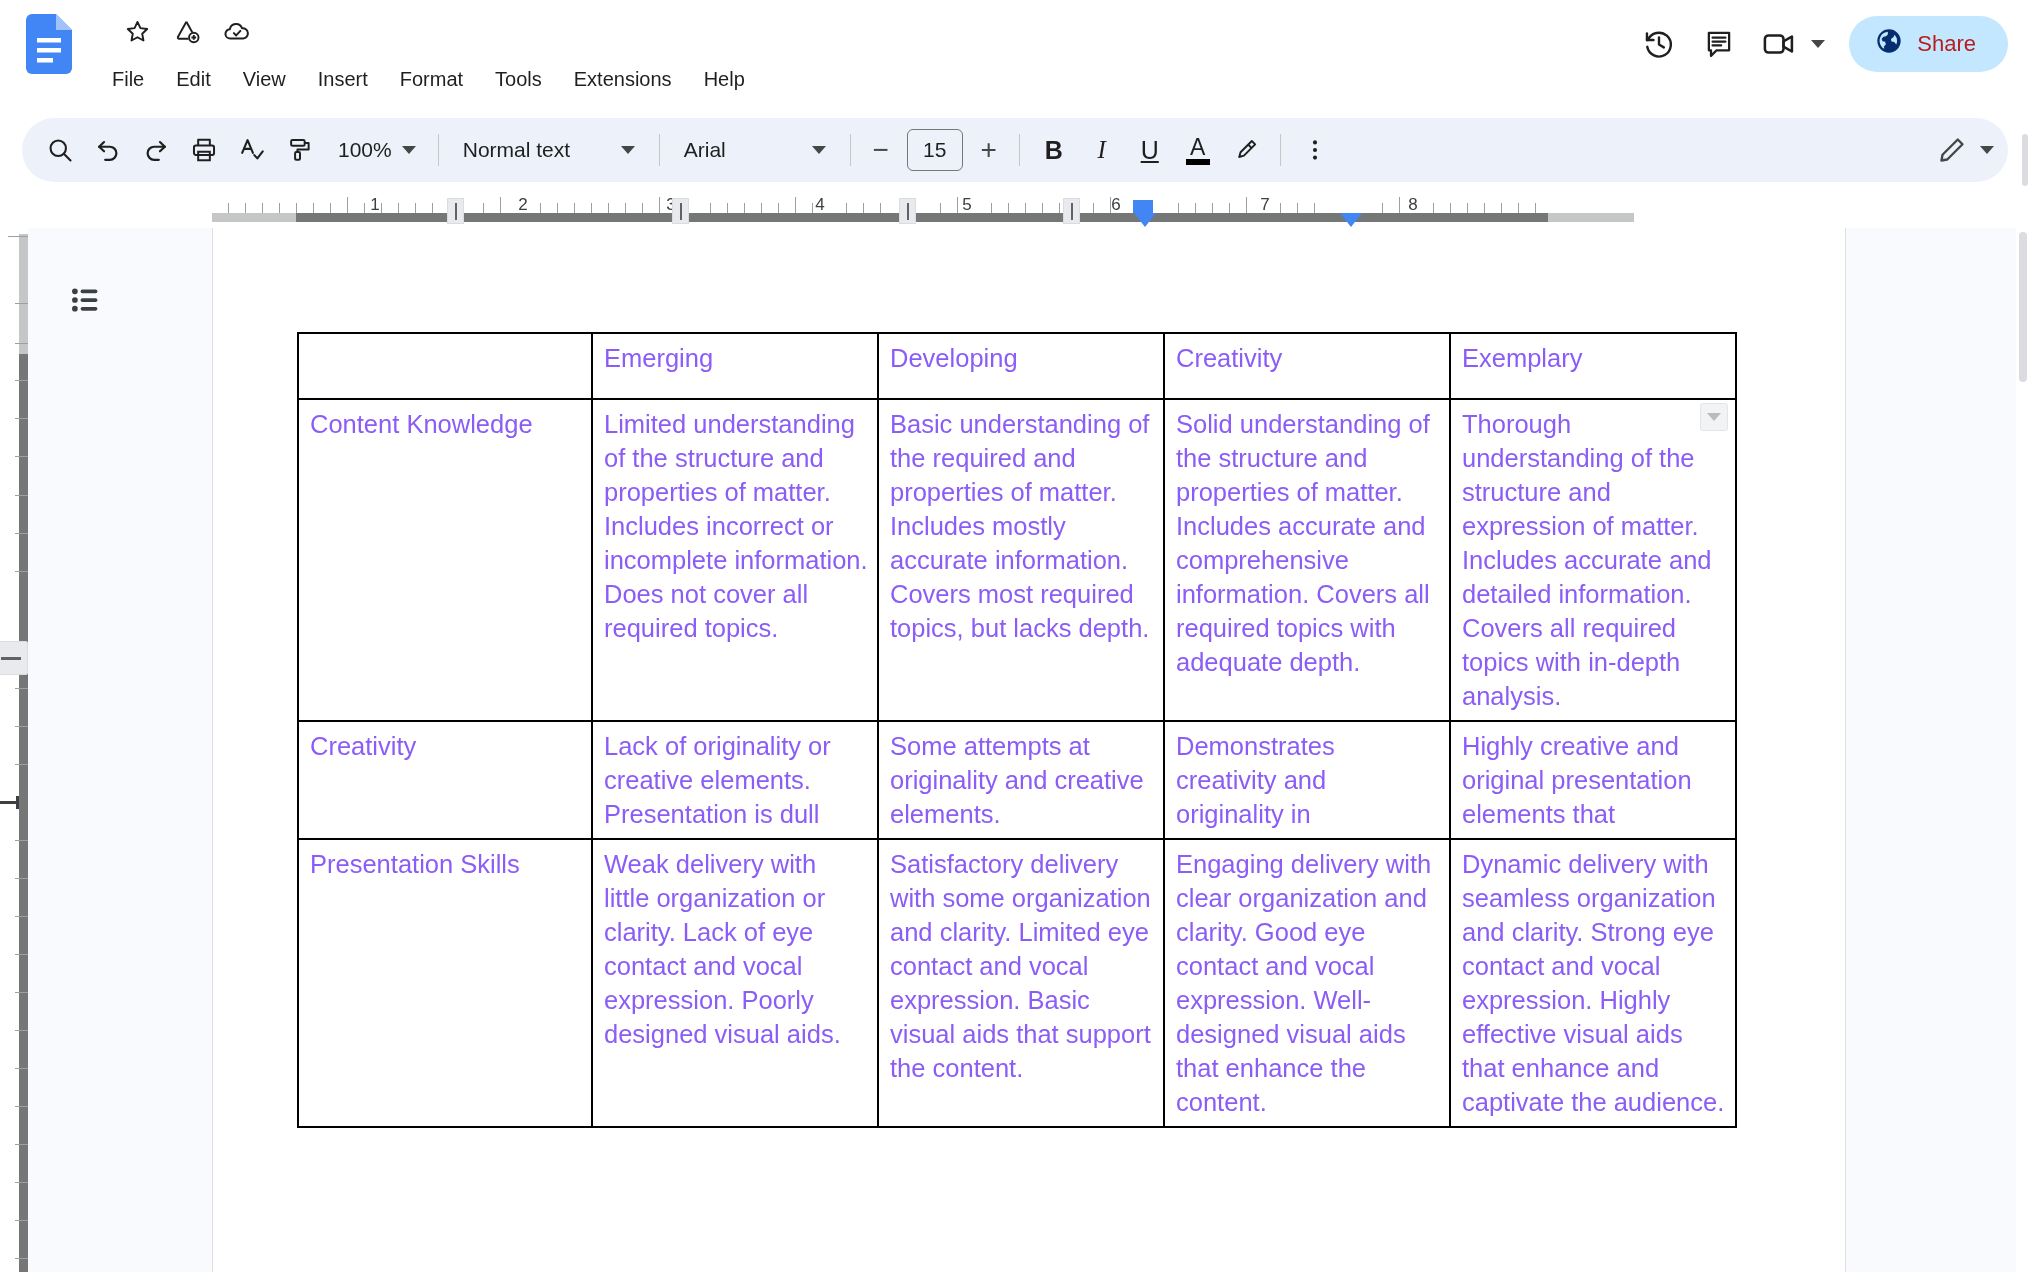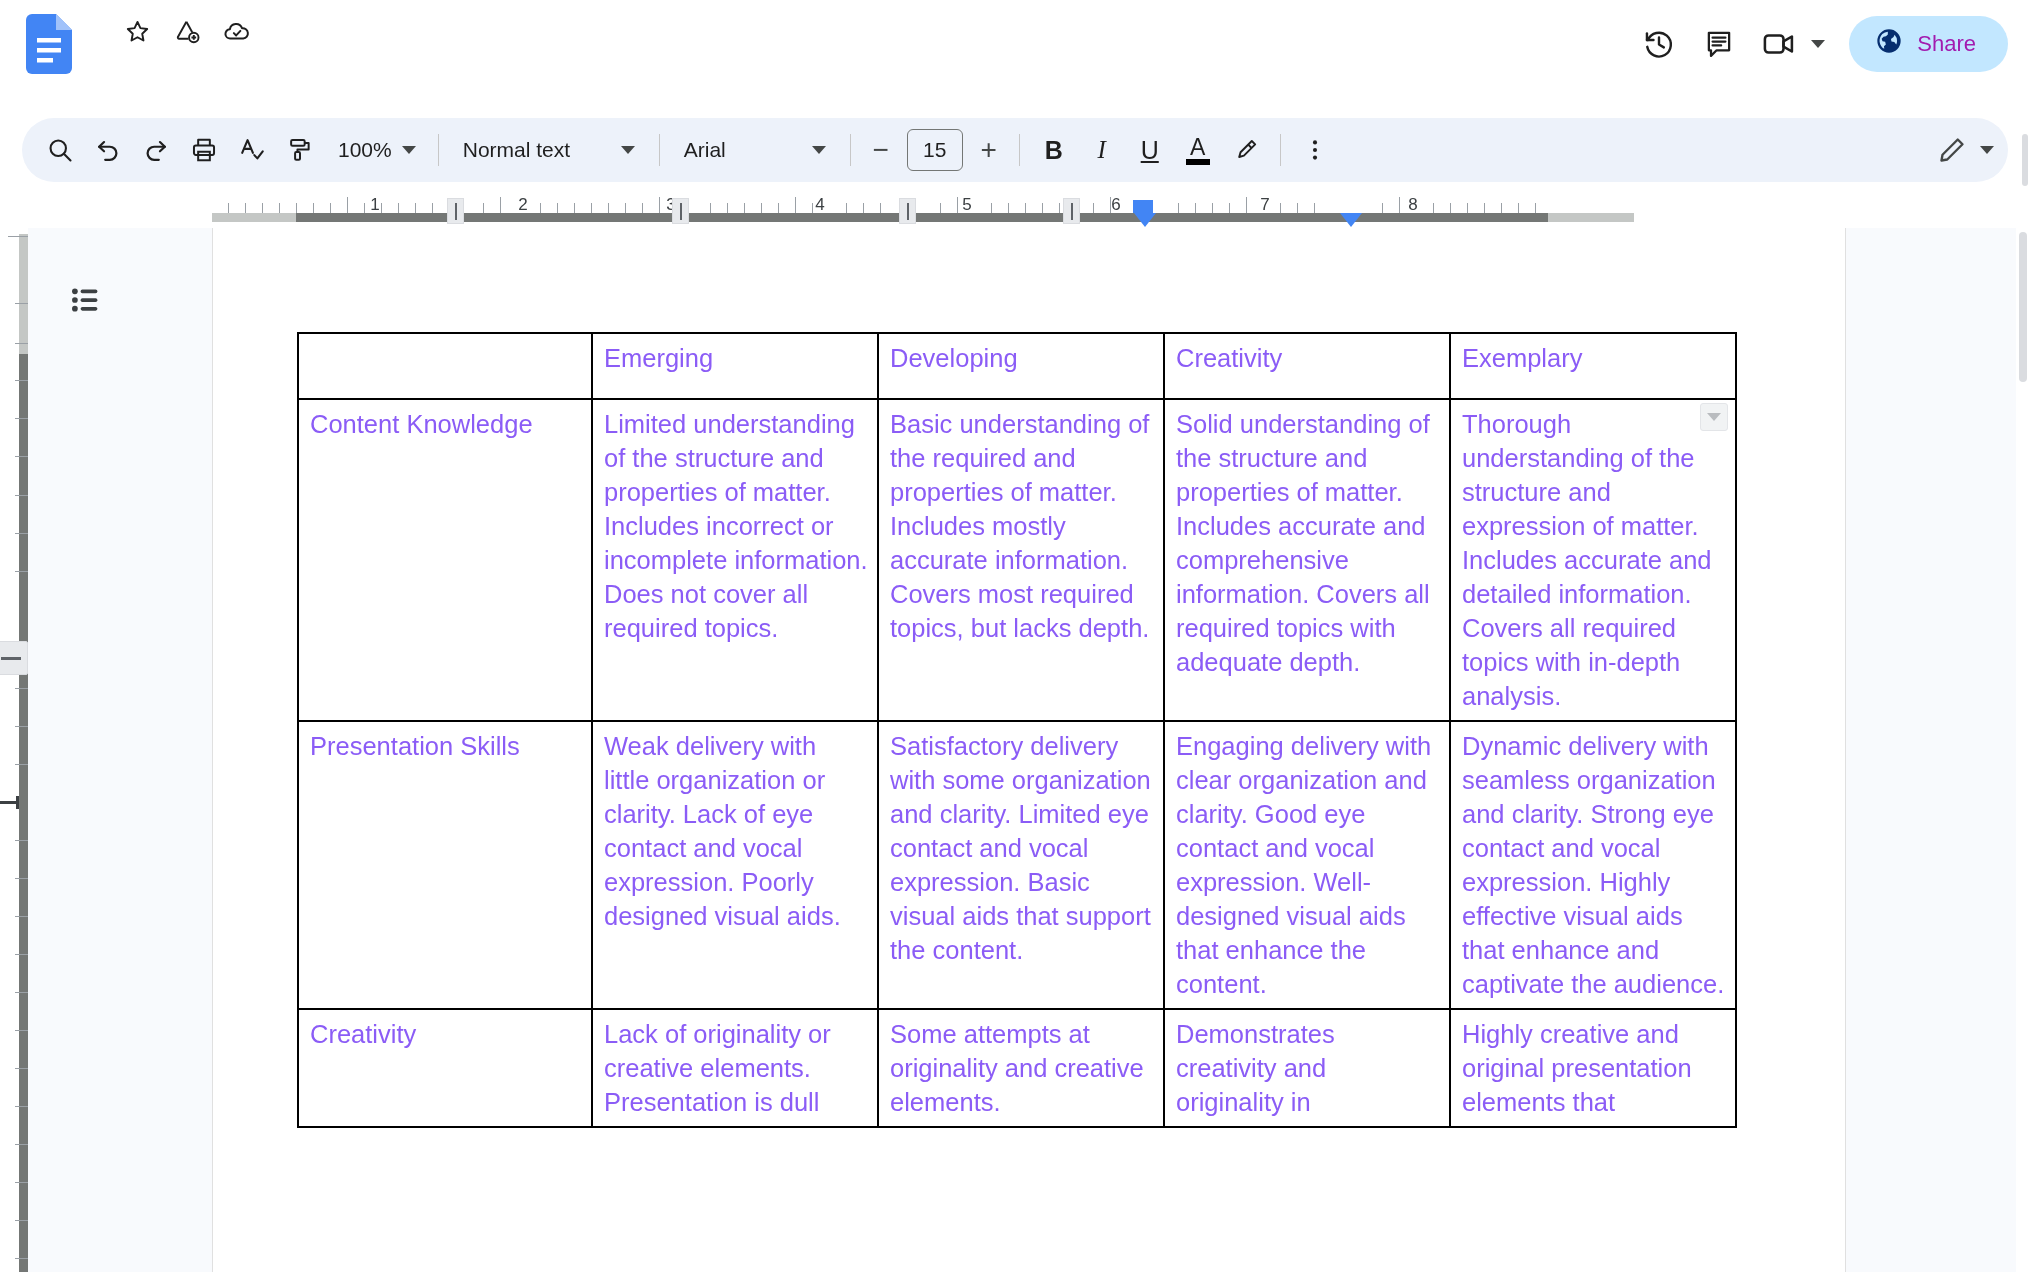--- a/index.html
+++ b/index.html
@@ -90,21 +90,21 @@
   .meet-group {
     display: flex; align-items: center;
     gap: 2px;
     padding-right: 8px;
   }
   .share-btn {
     display: flex;
     align-items: center;
     gap: 14px;
     background: #c2e7ff;
-    color: #a21caf;
+    color: #b91c1c;
     border: none;
     border-radius: 30px;
     height: 56px;
     padding: 0 32px 0 26px;
     font-size: 22px;
     font-family: "Liberation Sans", sans-serif;
     cursor: pointer;
     margin-left: 16px;
   }
 
@@ -457,20 +457,30 @@
         </span>
         <span class="ticon">
           <svg width="28" height="28" viewBox="0 0 24 24" fill="none" stroke="#1f1f1f" stroke-width="1.7">
             <path d="M6.3 18.5a4 4 0 0 1-.4-8 5.4 5.4 0 0 1 10.4-.9 3.9 3.9 0 0 1 1.1 8.9z" stroke-linejoin="round"></path>
             <path d="M9.3 13.8l2 2 3.6-3.9" stroke-linecap="round" stroke-linejoin="round"></path>
           </svg>
         </span>
       </span>
     </div>
 
+    <div class="menubar">
+      <div class="menu-item">File</div>
+      <div class="menu-item">Edit</div>
+      <div class="menu-item">View</div>
+      <div class="menu-item">Insert</div>
+      <div class="menu-item">Format</div>
+      <div class="menu-item">Tools</div>
+      <div class="menu-item">Extensions</div>
+      <div class="menu-item">Help</div>
+    </div>
   </div>
 
   <div class="topbar-right">
     <span class="tr-icon">
       <svg width="34" height="34" viewBox="0 0 24 24" fill="none" stroke="#1f1f1f" stroke-width="1.7">
         <path d="M3.5 9.2V4.6" stroke-linecap="round"></path>
         <path d="M3.5 9.2h4.6" stroke-linecap="round"></path>
         <path d="M4.2 9.2A8.4 8.4 0 1 1 3.7 14" stroke-linecap="round"></path>
         <path d="M12 7.4v5l3.4 2" stroke-linecap="round" stroke-linejoin="round"></path>
       </svg>
@@ -761,34 +771,34 @@
           <td class="lvl">Solid understanding of the structure and properties of matter. Includes accurate and comprehensive information. Covers all required topics with adequate depth.</td>
           <td class="lvl">
             <div class="cell-inner">
               <span>Thorough understanding of the structure and expression of matter. Includes accurate and detailed information. Covers all required topics with in-depth analysis.</span>
               <span class="cell-dropdown"></span>
             </div>
           </td>
         </tr>
 
         <tr>
+          <td class="crit">Creativity</td>
+          <td class="lvl">Lack of originality or creative elements. Presentation is dull</td>
+          <td class="lvl">Some attempts at originality and creative elements.</td>
+          <td class="lvl">Demonstrates creativity and originality in</td>
+          <td class="lvl">Highly creative and original presentation elements that</td>
+        </tr>
+
+        <tr>
           <td class="crit">Presentation Skills</td>
           <td class="lvl">Weak delivery with little organization or clarity. Lack of eye contact and vocal expression. Poorly designed visual aids.</td>
           <td class="lvl">Satisfactory delivery with some organization and clarity. Limited eye contact and vocal expression. Basic visual aids that support the content.</td>
           <td class="lvl">Engaging delivery with clear organization and clarity. Good eye contact and vocal expression. Well-designed visual aids that enhance the content.</td>
           <td class="lvl">Dynamic delivery with seamless organization and clarity. Strong eye contact and vocal expression. Highly effective visual aids that enhance and captivate the audience.</td>
         </tr>
-
-        <tr>
-          <td class="crit">Creativity</td>
-          <td class="lvl">Lack of originality or creative elements. Presentation is dull</td>
-          <td class="lvl">Some attempts at originality and creative elements.</td>
-          <td class="lvl">Demonstrates creativity and originality in</td>
-          <td class="lvl">Highly creative and original presentation elements that</td>
-        </tr>
       </tbody>
     </table>
   </div>
 
   <div class="vscroll">
     <div class="vscroll-thumb"></div>
   </div>
 </div>
 
 </body></html>

